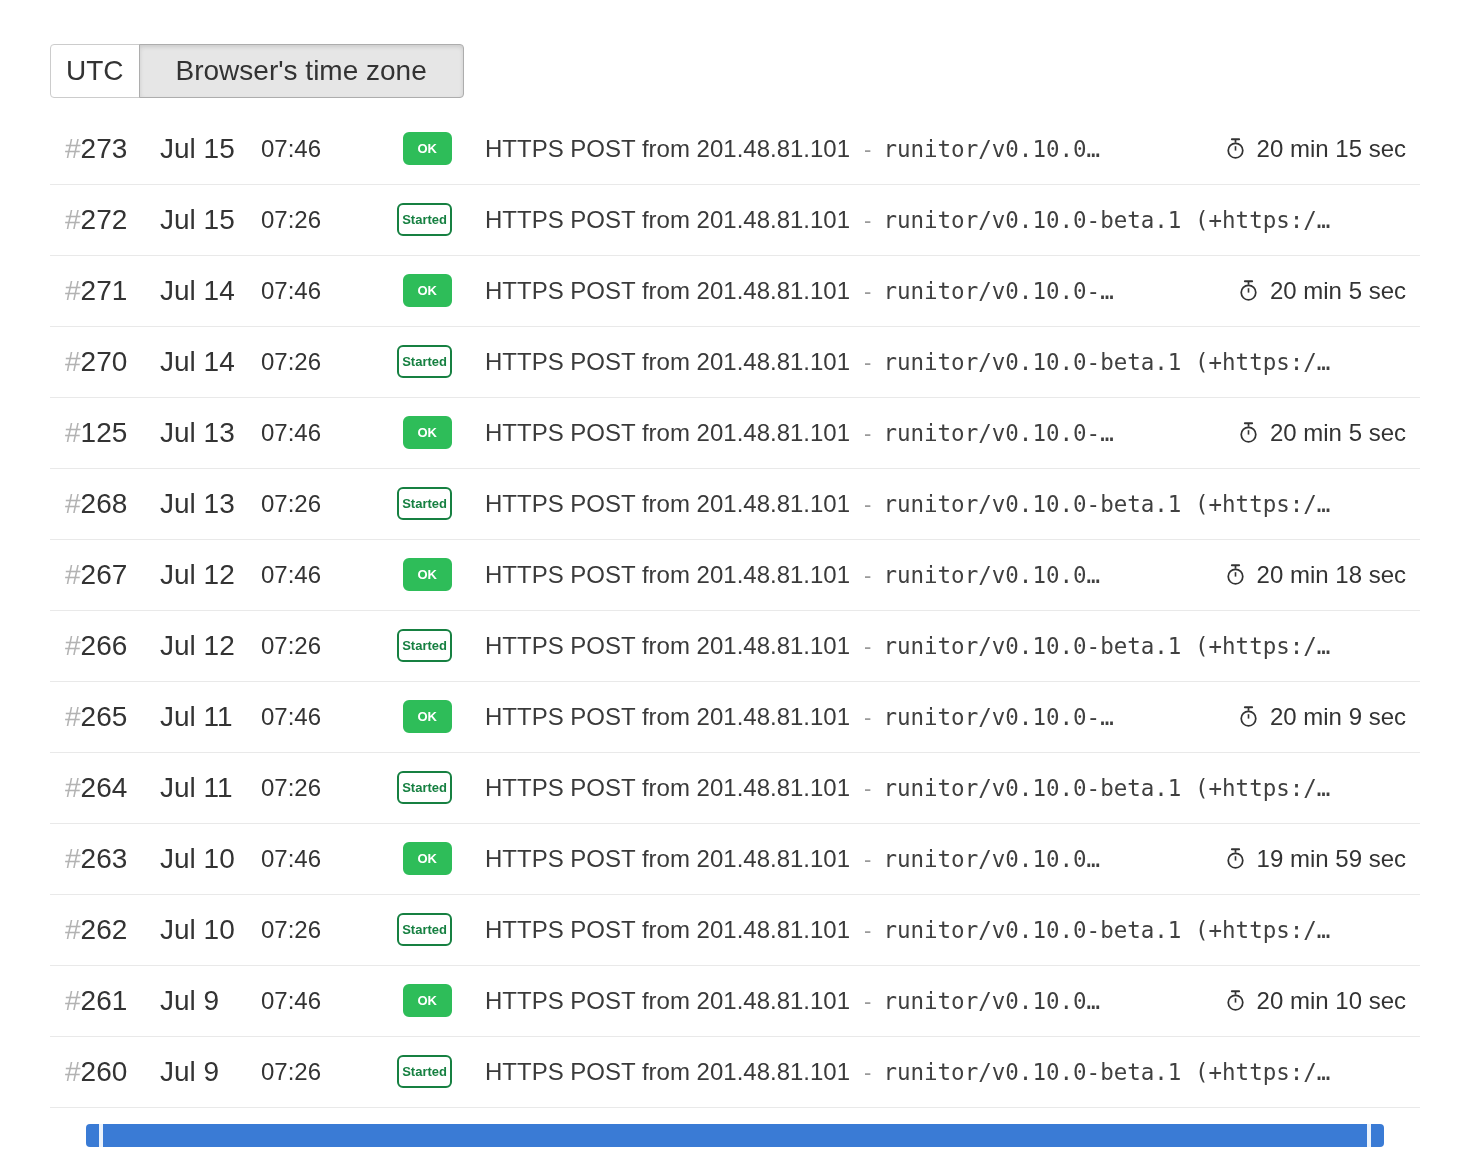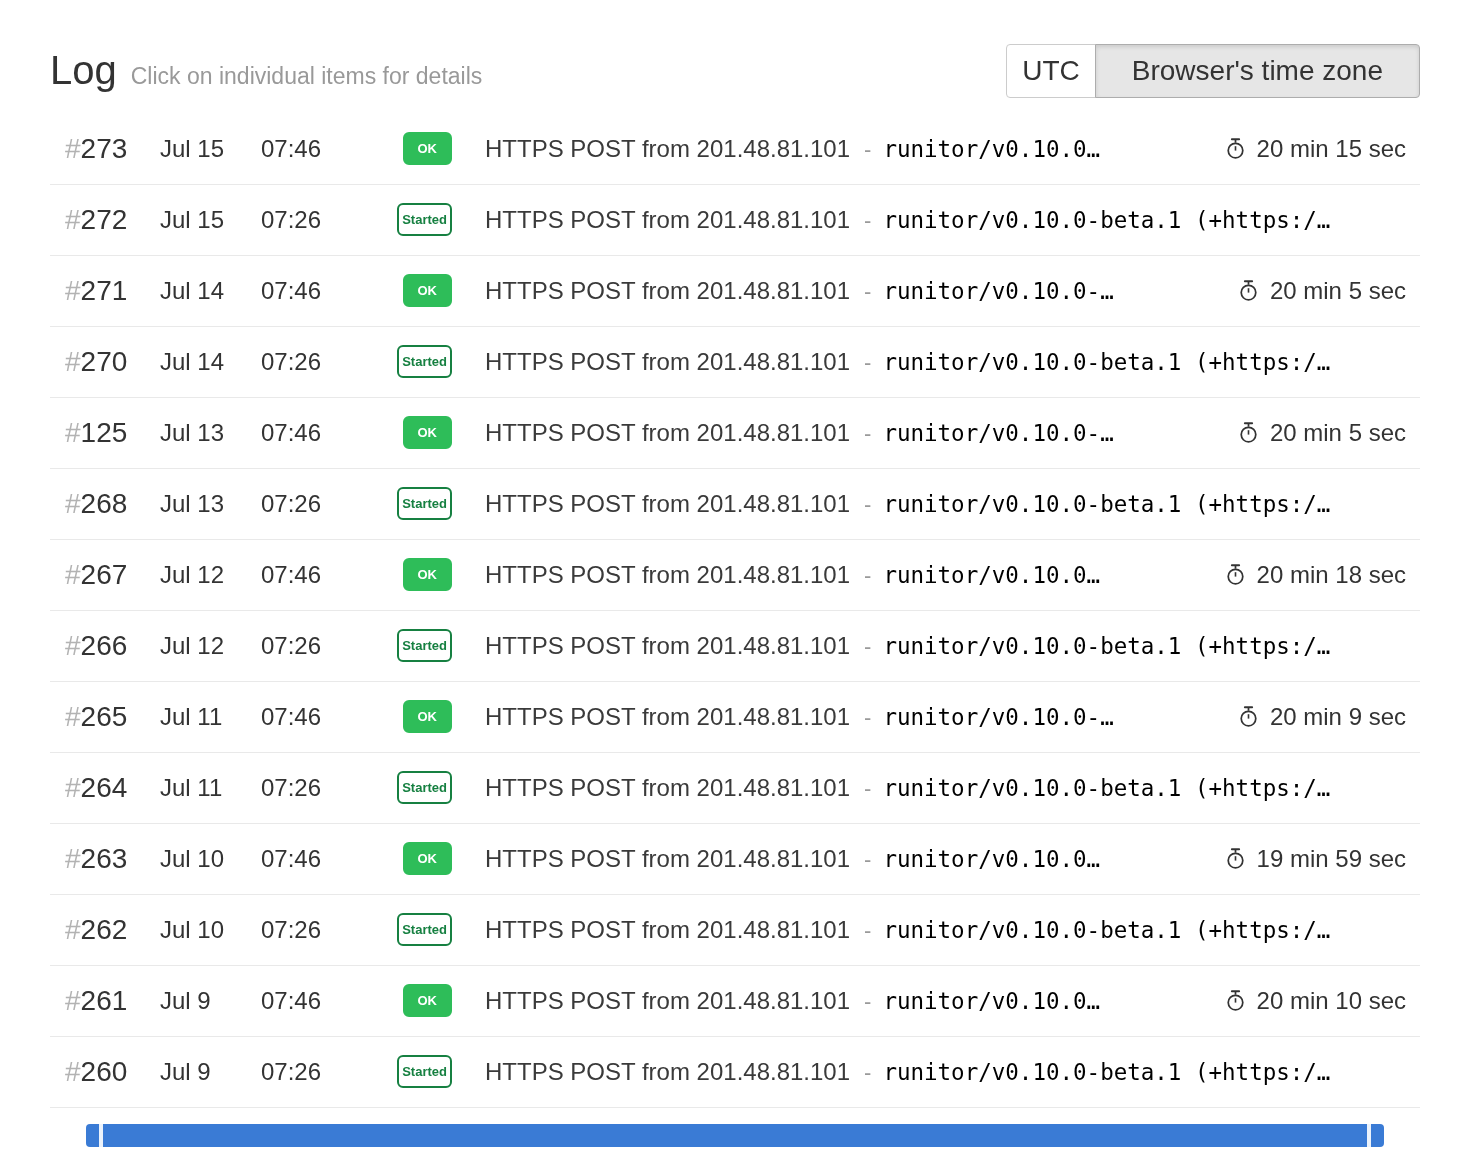--- a/index.html
+++ b/index.html
@@ -30,21 +30,21 @@
 
   
   .log-table { margin-top: 16px; }
   .log-row {
     display: flex; align-items: center; height: 71px;
     border-bottom: 1px solid #e9e9e9; cursor: pointer;
   }
   .cell { white-space: nowrap; }
   .cell-num   { width: 92px;  padding-left: 15px; font-size: 28px; color: #333; }
   .cell-num .hash { color: #b3b3b3; }
-  .cell-date  { width: 100px; padding-left: 18px; font-size: 24px; }
+  .cell-date  { width: 100px; padding-left: 18px; font-size: 28px; }
   .cell-time  { width: 98px;  padding-left: 19px; font-size: 24px; }
   .cell-badge { width: 118px; display: flex; justify-content: flex-end; padding-right: 6px; }
   .cell-text  { flex: 1; padding-left: 27px; overflow: hidden; font-size: 24px; }
   .cell-dur   { display: flex; align-items: center; gap: 10px; padding-left: 18px; padding-right: 14px; font-size: 24px; color: #333; }
 
   .badge {
     display: inline-block; font-size: 13px; font-weight: bold;
     border-radius: 6px; line-height: 1;
   }
   .badge-ok {
@@ -52,45 +52,41 @@
     padding: 8px 13px; border: 2px solid var(--ok-green, #2ebd59);
   }
   .badge-started {
     color: var(--started-green, #168041); background: #fff;
     border: 2px solid var(--started-green, #168041);
     padding: 8px 3px;
   }
 
   .msg { color: #3a3a3a; }
   .sep { color: #9a9a9a; margin: 0 12px 0 14px; font-size: 22px; }
-  .ua  { font-family: "DejaVu Sans Mono", "Liberation Mono", monospace; font-size: 22.5px; color: #000000; }
+  .ua  { font-family: "DejaVu Sans Mono", "Liberation Mono", monospace; font-size: 22.5px; color: #404040; }
 
   .stopwatch { flex: none; display: inline-block; }
 
   
   .slider {
     position: relative; margin: 16px 36px 0 36px; height: 23px;
     background: var(--slider-blue, #3a7bd5); border-radius: 4px; cursor: pointer;
   }
   .slider-handle {
     position: absolute; top: 0; bottom: 0; width: 4px; background: #fff; opacity: .9;
   }
   .slider-handle.left  { left: 13px; }
   .slider-handle.right { right: 13px; }
 </style>
 </head>
 <body>
 
 <div class="page">
 
   <div class="header">
-    <div class="titles">
-      <span class="page-title">Log</span>
-      <span class="page-subtitle">Click on individual items for details</span>
-    </div>
     <div class="btn-group">
       <button class="btn">UTC</button>
       <button class="btn active">Browser's time zone</button>
     </div>
   </div>
 
   <div class="log-table">
       <div class="log-row">
     <div class="cell cell-num"><span class="hash">#</span><span>273</span></div>
     <div class="cell cell-date">Jul 15</div>

